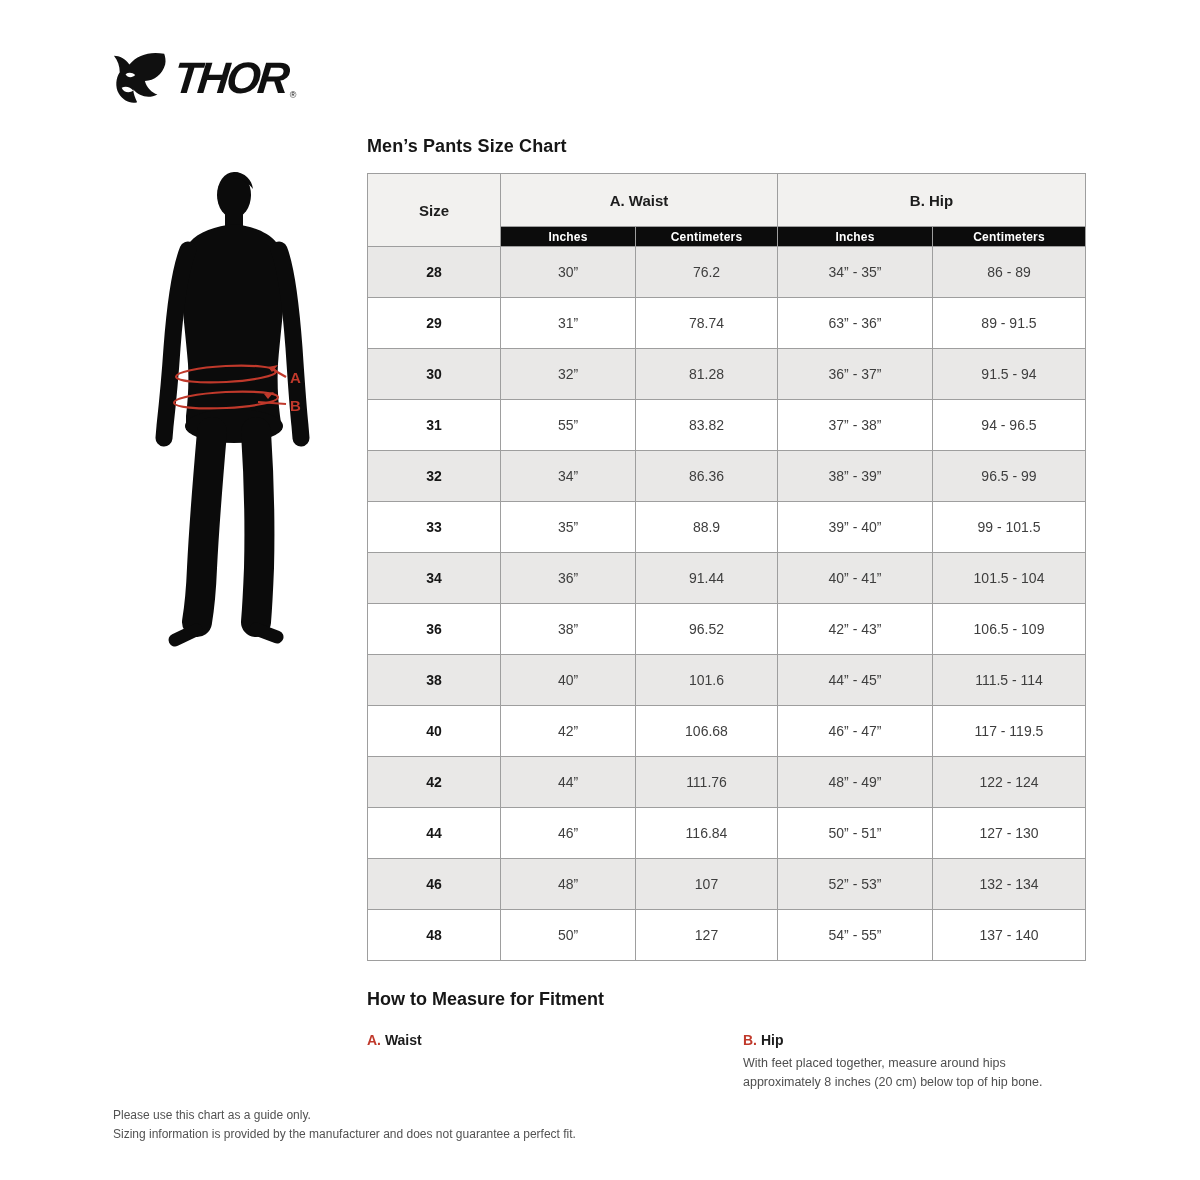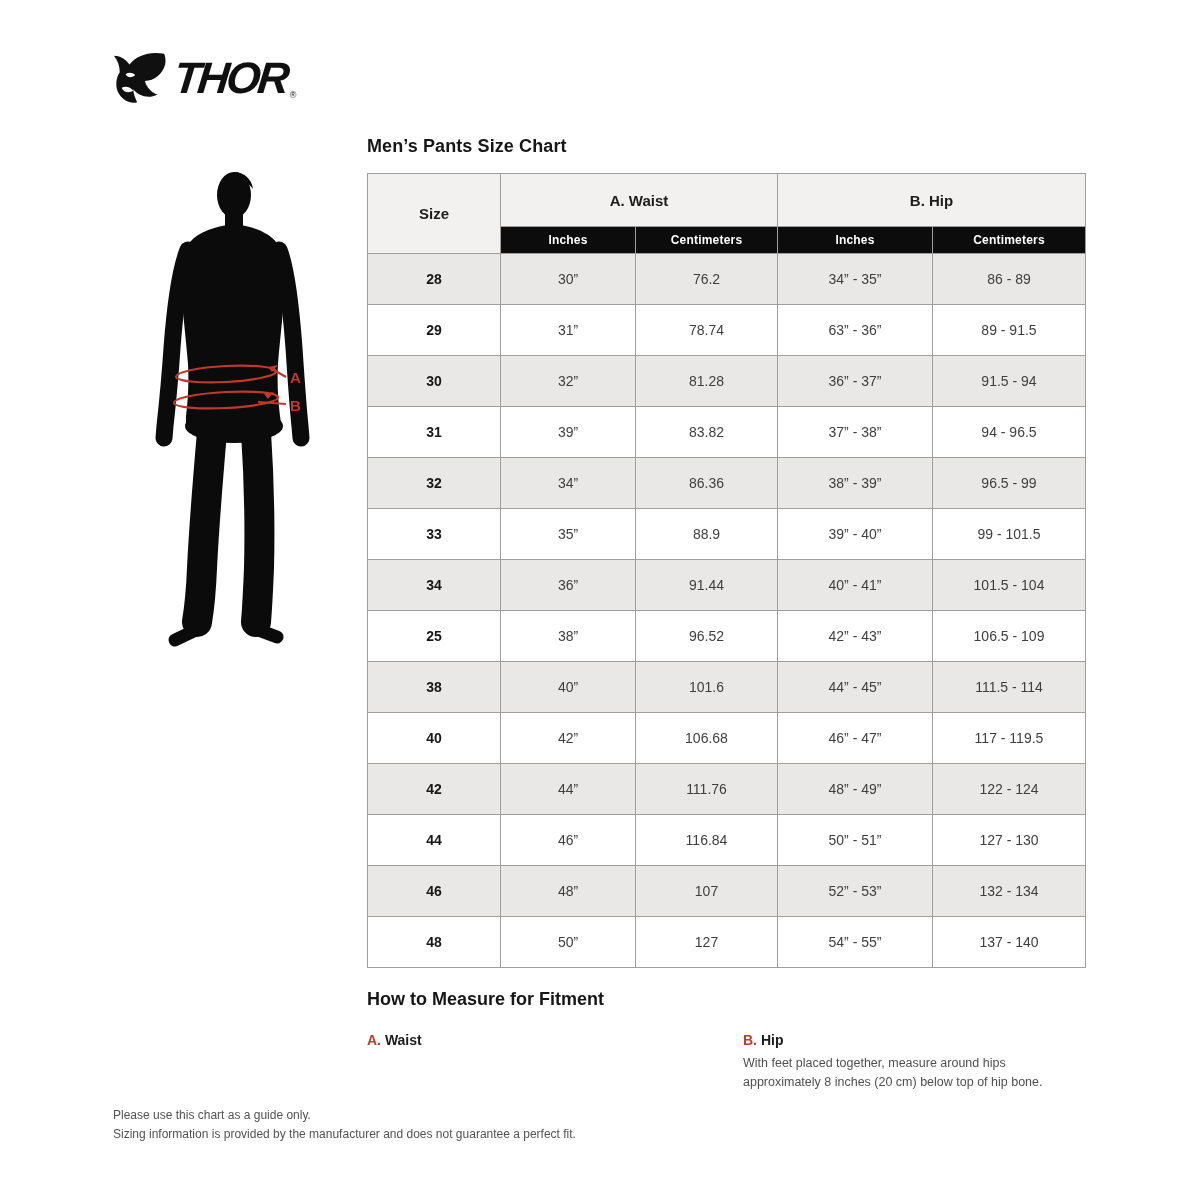--- a/index.html
+++ b/index.html
@@ -42,21 +42,21 @@
     border-collapse:collapse;table-layout:fixed;
     font-size:14px;
   }
   .size-table th,.size-table td{
     border:1px solid var(--border-gray);
     text-align:center;vertical-align:middle;
   }
   .size-table .size-head{background:var(--header-gray);font-size:15px;font-weight:bold;color:#1c1c1c;}
   .size-table .group-head{background:var(--header-gray);height:53px;font-size:15px;font-weight:bold;color:#1c1c1c;}
   .size-table .band-row th{
-    background:var(--band-black);color:#fff;height:27px;
+    background:var(--band-black);color:#fff;height:20px;
     font-size:12px;font-weight:bold;letter-spacing:.2px;
   }
   .size-table tbody td{height:51px;color:#3e3e3e;background:#fff;}
   .size-table tbody tr.striped td{background:var(--row-gray);}
   .size-table tbody td.size-col{font-weight:bold;color:#161616;}
 
   
   .measure{position:absolute;left:367px;top:989px;width:740px;}
   .measure h2{font-size:18px;font-weight:bold;color:#161616;}
   .measure-cols{display:flex;margin-top:22px;}
@@ -153,21 +153,21 @@
         </tr>
         <tr class="striped">
           <td class="size-col">30</td>
           <td>32”</td>
           <td>81.28</td>
           <td>36” - 37”</td>
           <td>91.5 - 94</td>
         </tr>
         <tr>
           <td class="size-col">31</td>
-          <td>39”</td>
+          <td>55”</td>
           <td>83.82</td>
           <td>37” - 38”</td>
           <td>94 - 96.5</td>
         </tr>
         <tr class="striped">
           <td class="size-col">32</td>
           <td>34”</td>
           <td>86.36</td>
           <td>38” - 39”</td>
           <td>96.5 - 99</td>
@@ -180,21 +180,21 @@
           <td>99 - 101.5</td>
         </tr>
         <tr class="striped">
           <td class="size-col">34</td>
           <td>36”</td>
           <td>91.44</td>
           <td>40” - 41”</td>
           <td>101.5 - 104</td>
         </tr>
         <tr>
-          <td class="size-col">25</td>
+          <td class="size-col">36</td>
           <td>38”</td>
           <td>96.52</td>
           <td>42” - 43”</td>
           <td>106.5 - 109</td>
         </tr>
         <tr class="striped">
           <td class="size-col">38</td>
           <td>40”</td>
           <td>101.6</td>
           <td>44” - 45”</td>

